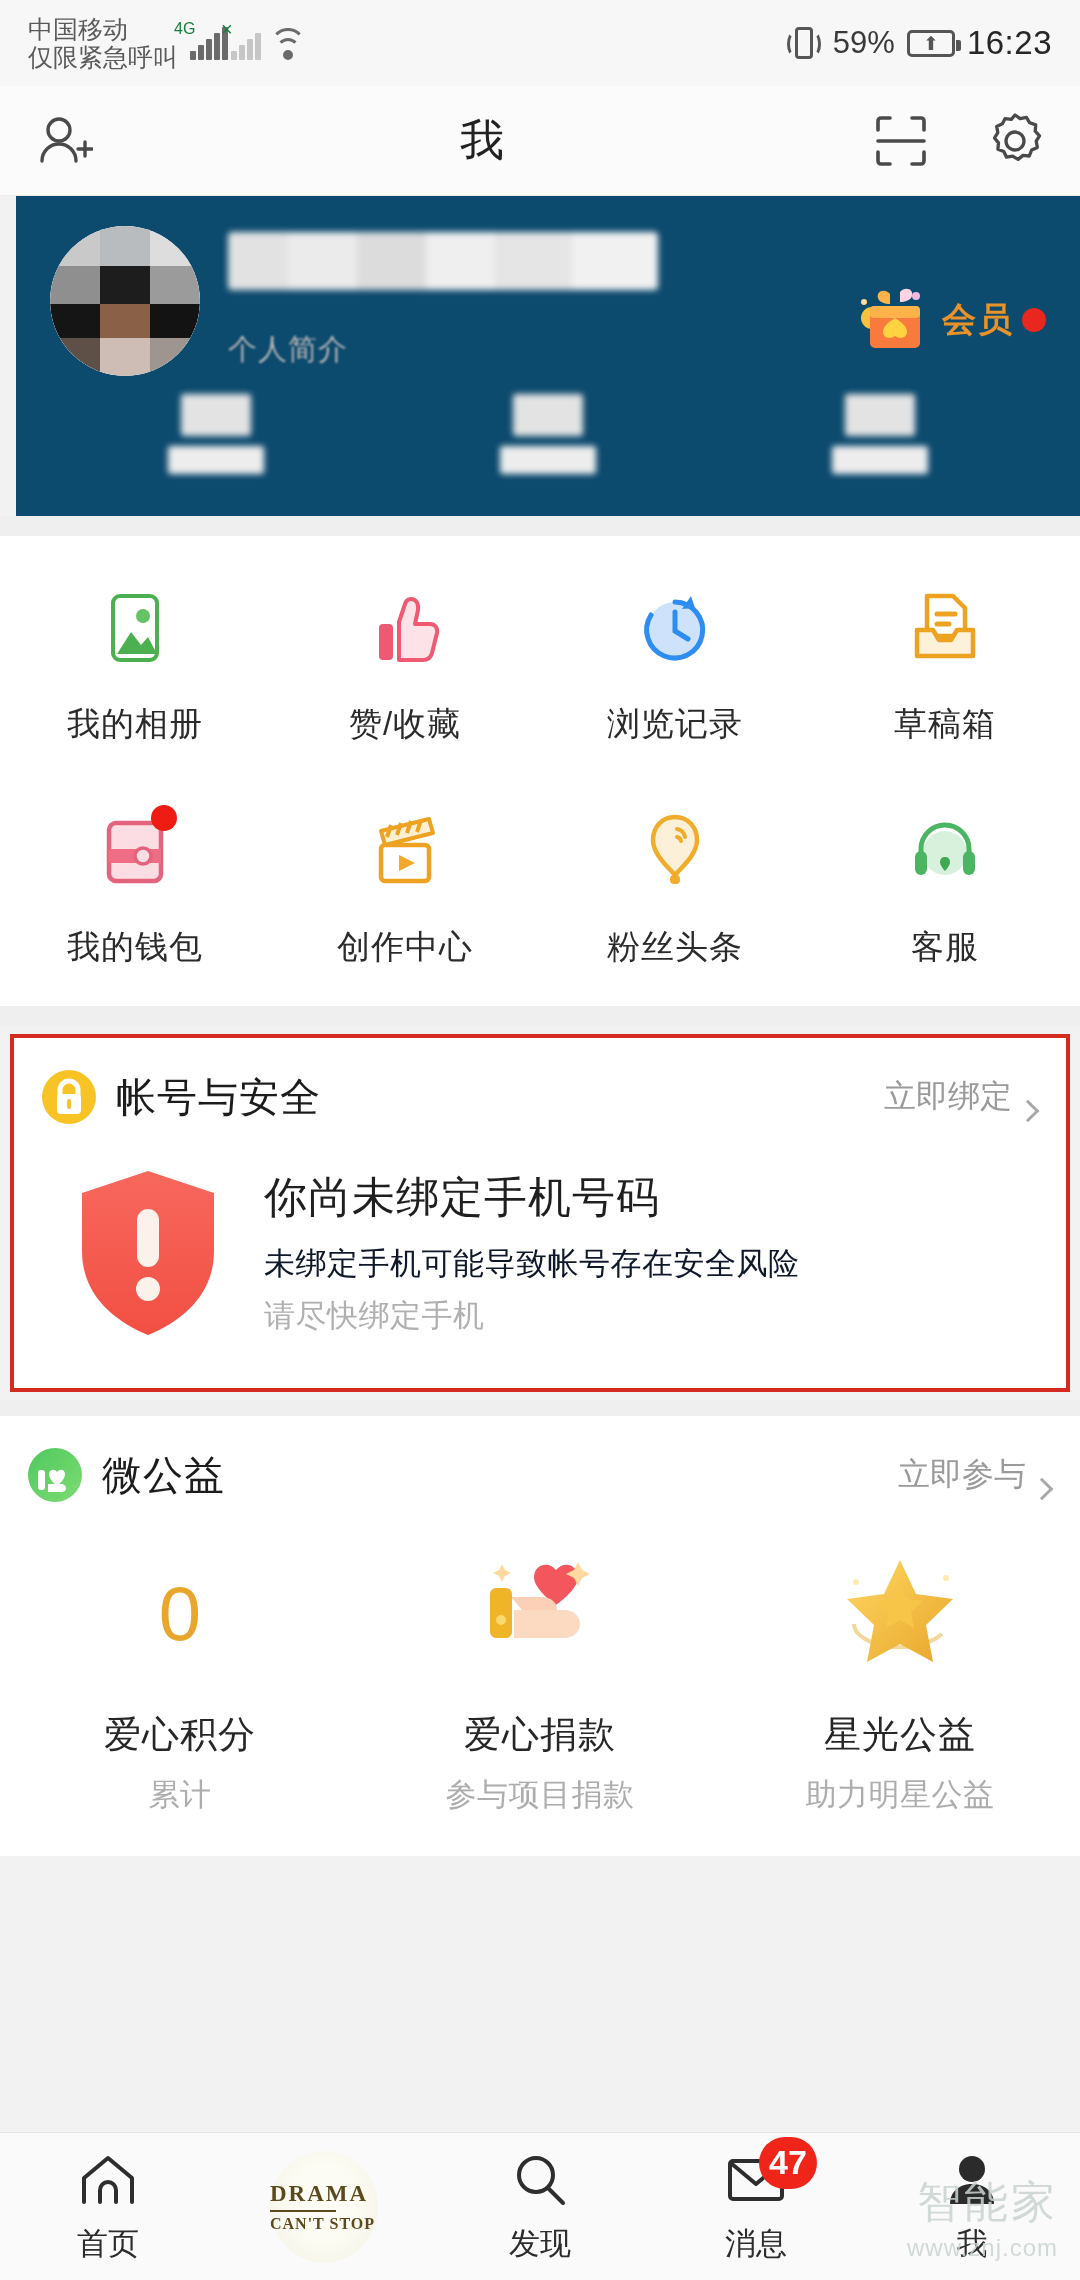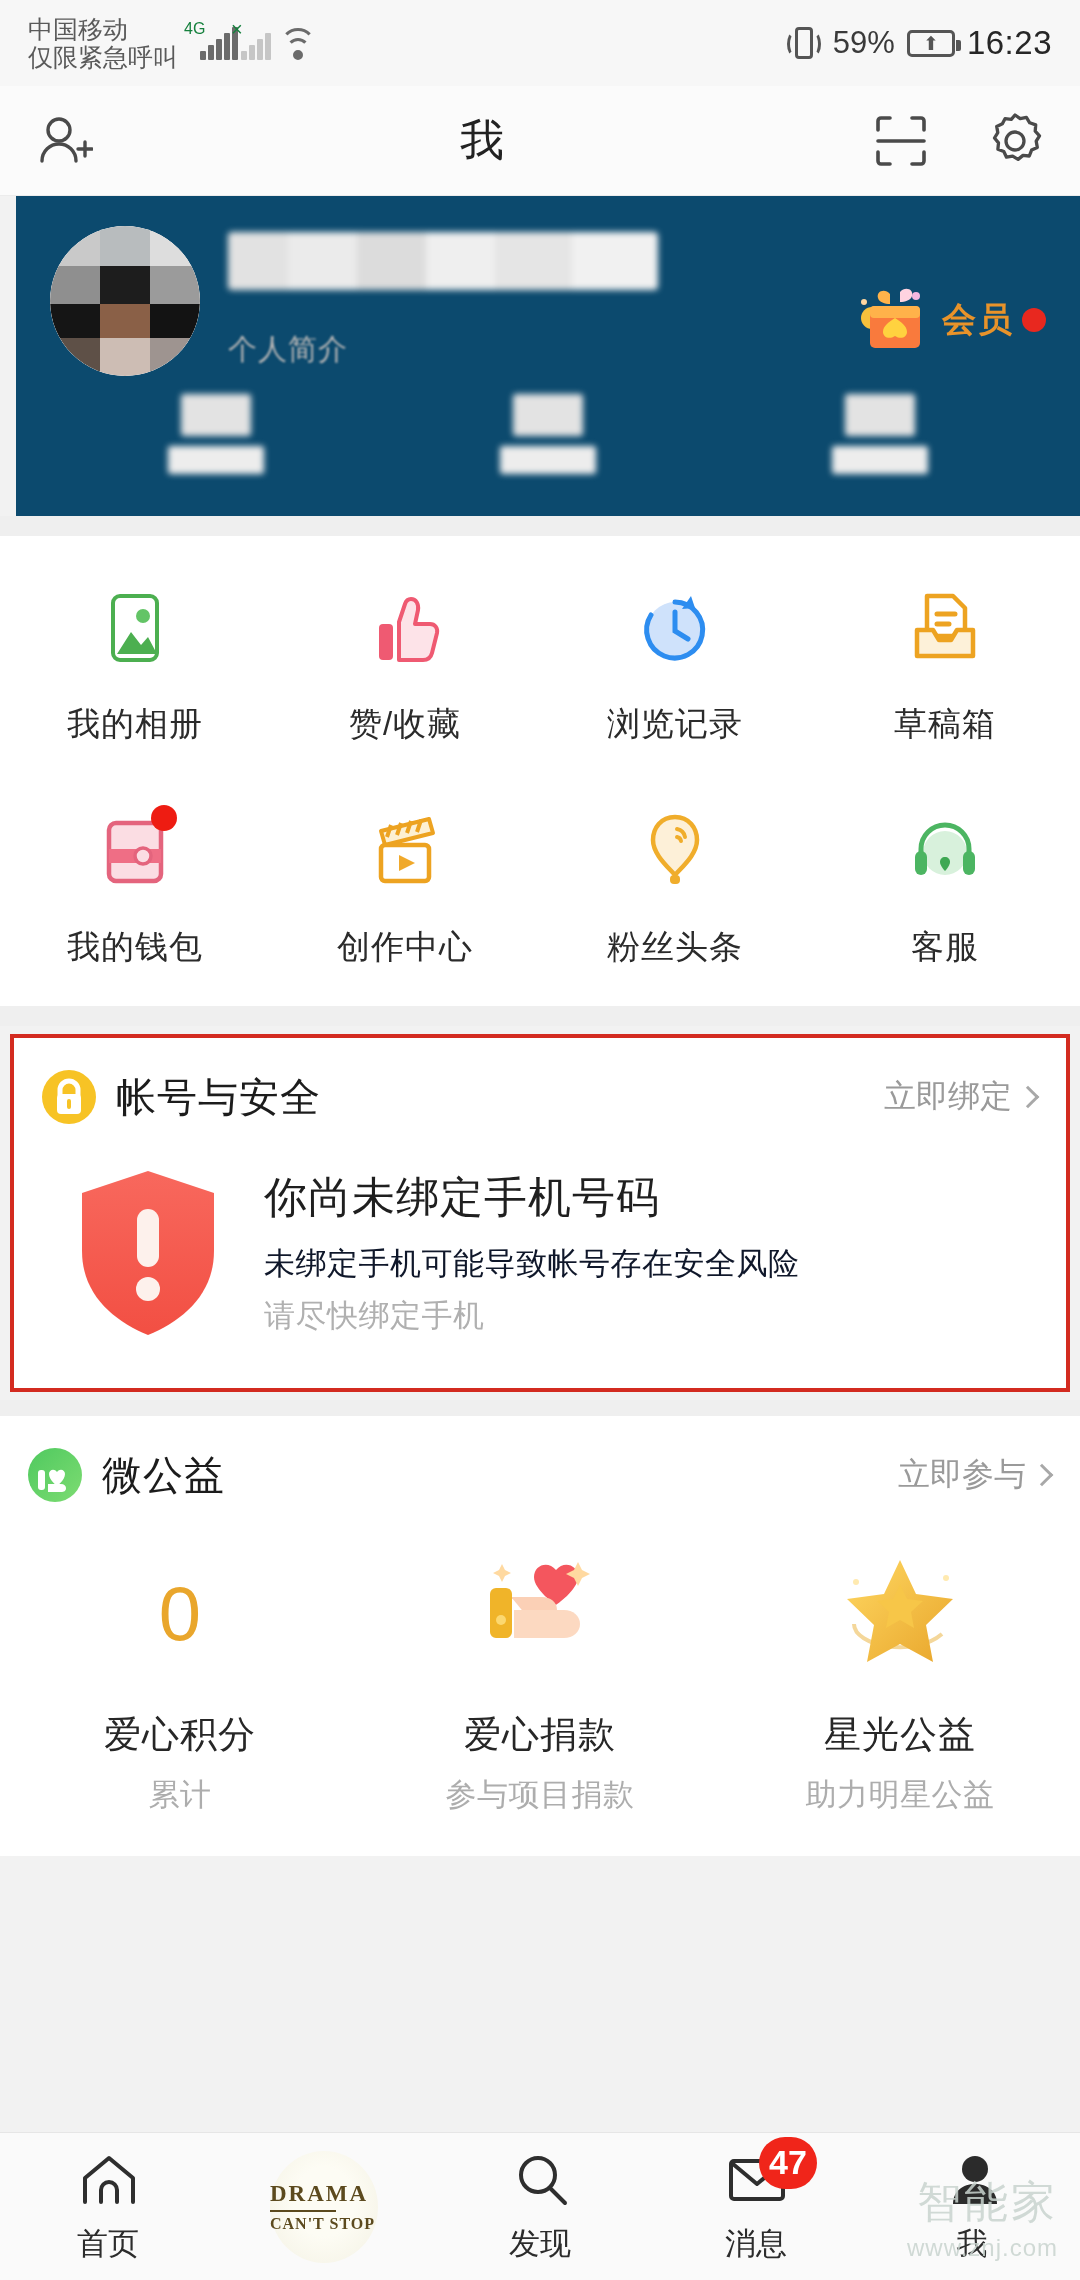--- a/index.html
+++ b/index.html
@@ -11,21 +11,21 @@
     overflow:hidden;
   }
   .phone { position:relative; width:1080px; height:2280px; background:#f2f2f2; }
 
   
   .statusbar {
     height:86px; background:#f7f7f7;
     display:flex; align-items:center; justify-content:space-between;
     padding:0 28px;
   }
-  .sb-left { display:flex; align-items:center; gap:22px; }
+  .sb-left { display:flex; align-items:center; gap:12px; }
   .carrier { display:flex; flex-direction:column; line-height:1.12; }
   .carrier span { font-size:25px; color:#5a5a5a; letter-spacing:0px; }
   .sig { display:flex; align-items:flex-end; gap:3px; }
   .sig-group { position:relative; display:flex; align-items:flex-end; gap:2px; height:34px; }
   .bar { width:6px; background:#6b6b6b; border-radius:1px; }
   .bar.b1{height:9px}.bar.b2{height:15px}.bar.b3{height:21px}.bar.b4{height:27px}.bar.b5{height:33px}
   .sig-group.dim .bar { background:#c6c6c6; }
   .sig-tag { position:absolute; top:-6px; left:-16px; font-size:16px; color:#15803d; }
   .sig-tag.x { left:-10px; top:-8px; font-size:20px; }
   .wifi { position:relative; width:36px; height:30px; margin-left:6px; }
@@ -98,21 +98,21 @@
   .cell .glabel { font-size:33px; color:#2b2b2b; letter-spacing:1px; }
   .cell .ico { position:relative; width:96px; height:96px; display:flex; align-items:center; justify-content:center; }
   .reddot { position:absolute; top:2px; right:6px; width:26px; height:26px; border-radius:50%; background:#ee1c12; }
 
   
   .sec-card { background:#fff; }
   .sec-card.highlight { border:4px solid #d32b20; margin:8px 10px; }
   .sec-head { display:flex; align-items:center; justify-content:space-between; padding:30px 30px 8px 26px; }
   .sec-head-left { display:flex; align-items:center; gap:18px; }
   .sec-title { font-size:40px; color:#1c1c1c; letter-spacing:1px; }
-  .sec-action { display:flex; align-items:center; gap:8px; font-size:32px; color:#9a9a9a; }
+  .sec-action { display:flex; align-items:flex-end; gap:8px; font-size:32px; color:#9a9a9a; }
   .chev { width:16px; height:16px; border-right:3px solid #a8a8a8; border-top:3px solid #a8a8a8;
           transform:rotate(45deg); }
 
   
   .sec-body { display:flex; align-items:center; gap:26px; padding:24px 30px 40px 44px; }
   .shield-wrap { width:180px; height:190px; flex:none; display:flex; align-items:center; justify-content:center; }
   .sec-texts { flex:1; }
   .sec-t1 { font-size:43px; color:#1f1f1f; letter-spacing:1px; }
   .sec-t2 { margin-top:16px; font-size:31px; color:#0f172a; letter-spacing:.5px; }
   .sec-t3 { margin-top:10px; font-size:31px; color:#b0b0b0; letter-spacing:.5px; }
@@ -126,21 +126,21 @@
   .char-l2 { margin-top:14px; font-size:31px; color:#adadad; letter-spacing:.5px; }
 
   
   .tabbar {
     position:absolute; left:0; bottom:0; width:1080px; height:148px;
     background:#fafafa; border-top:1px solid #e6e6e6;
     display:flex; align-items:center;
   }
   .tab { flex:1; display:flex; flex-direction:column; align-items:center; gap:12px; position:relative; }
   .tab .tlabel { font-size:31px; color:#2c2c2c; }
-  .tab .tico { position:relative; width:62px; height:62px; display:flex; align-items:center; justify-content:flex-end; }
+  .tab .tico { position:relative; width:62px; height:62px; display:flex; align-items:center; justify-content:center; }
   .badge { position:absolute; top:-12px; left:34px; min-width:58px; height:52px; padding:0 10px;
            background:#f0251a; color:#fff; border-radius:26px; font-size:34px;
            display:flex; align-items:center; justify-content:center; font-weight:bold; }
   .drama {
     width:108px; height:112px; border-radius:50%;
     background:radial-gradient(ellipse at 50% 45%, #fdfcf4 40%, #f3f1e3 100%);
     display:flex; flex-direction:column; align-items:flex-start; justify-content:center;
     font-family:"Liberation Serif","DejaVu Serif",serif; color:#5c4a1e;
   }
   .drama .d1 { font-size:23px; letter-spacing:2px; font-weight:bold; }

